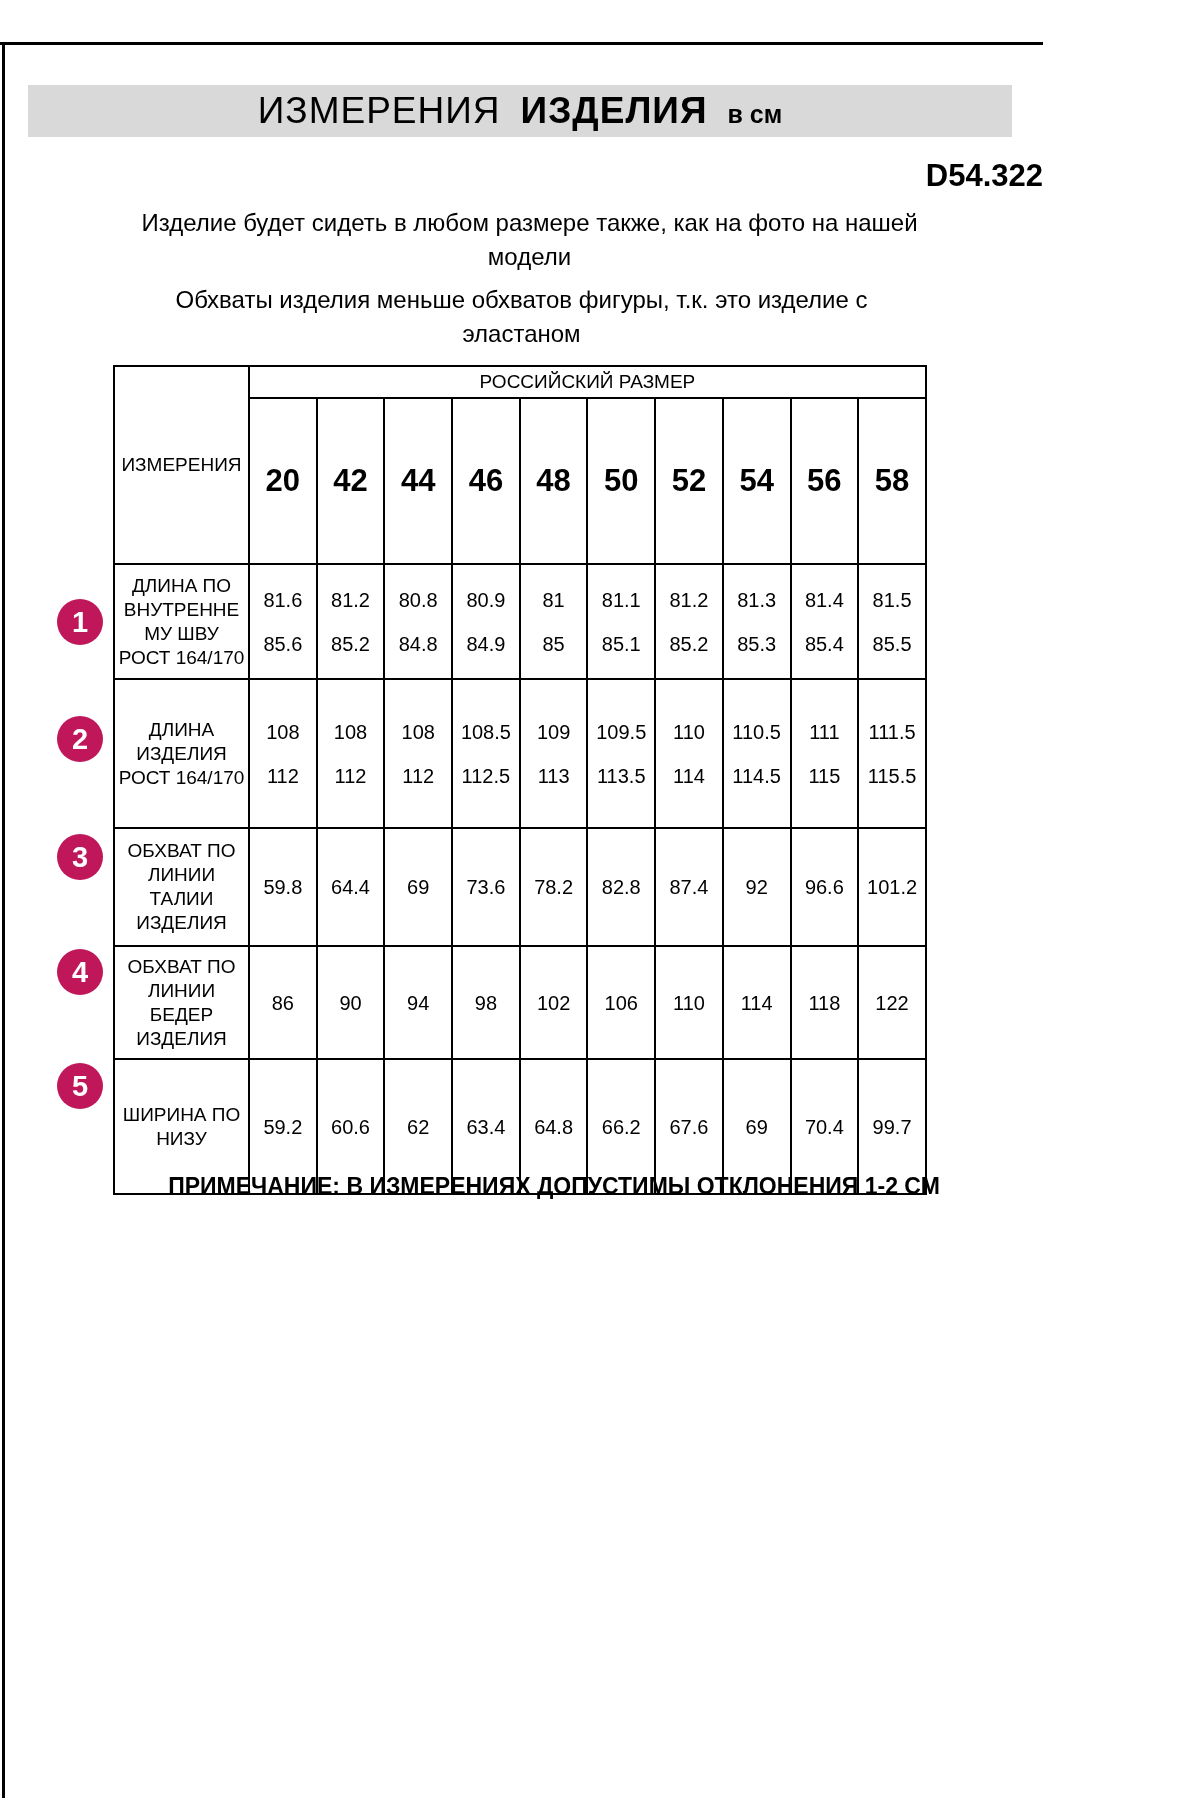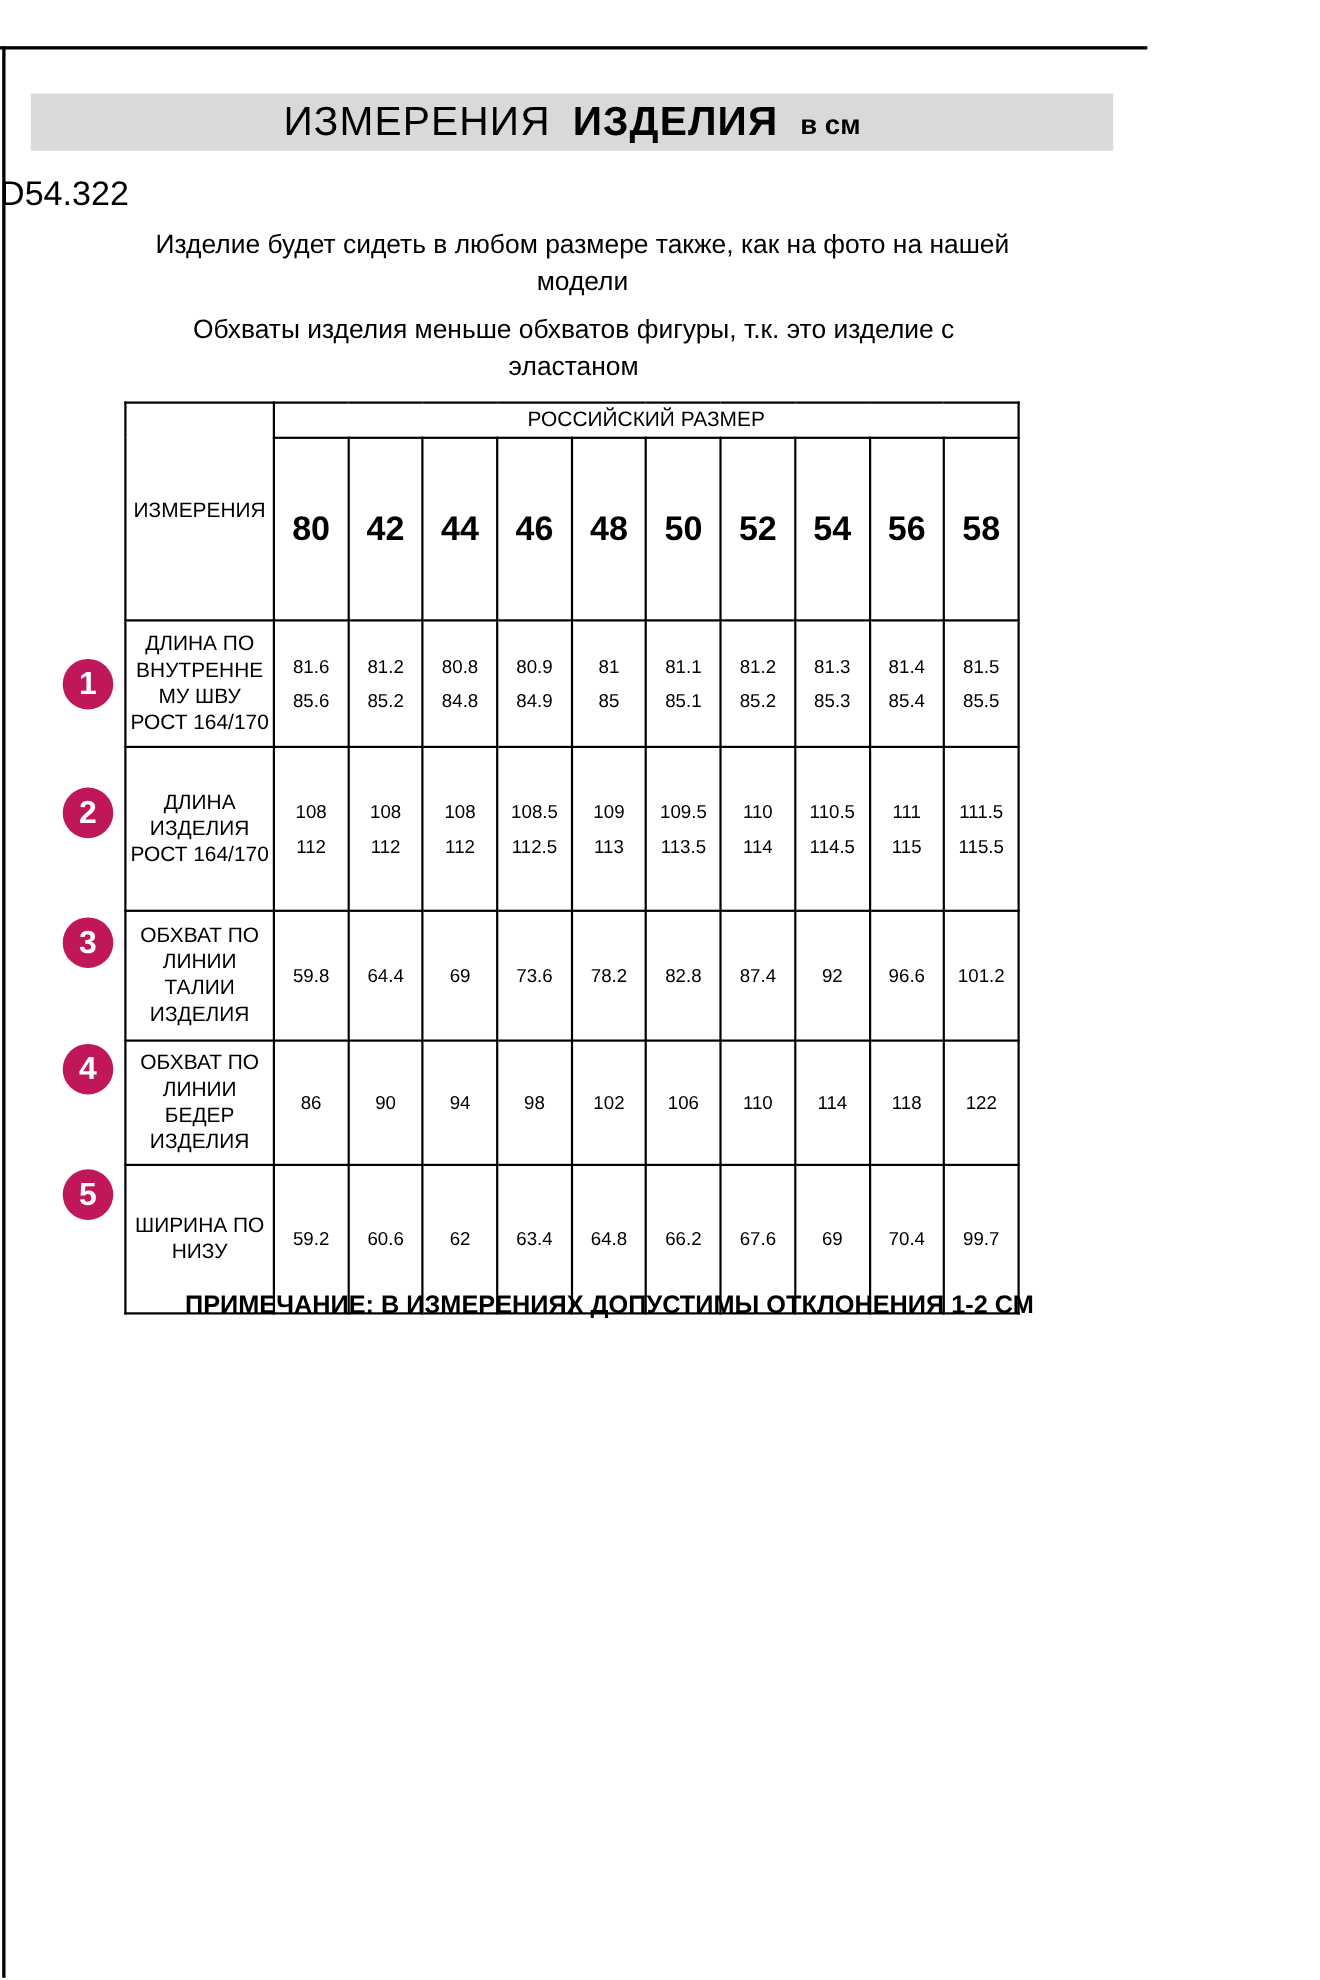--- a/index.html
+++ b/index.html
@@ -25,21 +25,21 @@
     width: 984px; height: 52px;
     background: #d9d9d9;
     display: flex; align-items: center; justify-content: center;
     gap: 20px;
   }
   .title-band .t1 { font-size: 37px; font-weight: 400; letter-spacing: 1px; }
   .title-band .t2 { font-size: 37px; font-weight: 700; letter-spacing: 1px; }
   .title-band .t3 { font-size: 25px; font-weight: 700; padding-top: 6px; }
   .product-code {
     position: absolute; left: 0; top: 158px; width: 1043px;
-    text-align: left; font-size: 31px; font-weight: 400;
+    text-align: right; font-size: 31px; font-weight: 700;
   }
   .para {
     position: absolute; left: 0; width: 1043px;
     text-align: center; font-size: 24px; line-height: 34px;
     white-space: pre-line;
   }
   .para1 { top: 206px; padding-left: 16px; }
   .para2 { top: 283px; }
   table.size-table {
     position: absolute; left: 113px; top: 365px;
@@ -53,21 +53,21 @@
     font-weight: 400;
   }
   .size-table .group-header { height: 32px; font-size: 19px; font-weight: 400; }
   .size-table .corner { font-size: 19px; }
   .size-table .size-row { height: 166px; }
   .size-table .size-row th { font-size: 31px; font-weight: 700; vertical-align: middle; }
   .size-table .row-label {
     font-size: 19px; line-height: 24px; white-space: pre-line; border-radius: 27px;
   }
   .size-table .val {
-    font-size: 17px; line-height: 31px; white-space: pre-line;
+    font-size: 20px; line-height: 44px; white-space: pre-line;
   }
   .size-table tr.r1 { height: 115px; }
   .size-table tr.r2 { height: 149px; }
   .size-table tr.r3 { height: 118px; }
   .size-table tr.r4 { height: 113px; }
   .size-table tr.r5 { height: 135px; margin-left: 22px; }
   .badge {
     position: absolute; left: 57px;
     width: 46px; height: 46px; border-radius: 50%;
     background: #c0175a; color: #fff;
@@ -116,21 +116,21 @@
       <col style="width:67.7px">
       <col style="width:67.7px">
       <col style="width:67.7px">
   </colgroup>
   <tbody>
     <tr class="group-header">
       <td class="corner" rowspan="2">ИЗМЕРЕНИЯ</td>
       <td colspan="10">РОССИЙСКИЙ РАЗМЕР</td>
     </tr>
     <tr class="size-row">
-      <th>80</th>
+      <th>20</th>
       <th>42</th>
       <th>44</th>
       <th>46</th>
       <th>48</th>
       <th>50</th>
       <th>52</th>
       <th>54</th>
       <th>56</th>
       <th>58</th>
     </tr>

